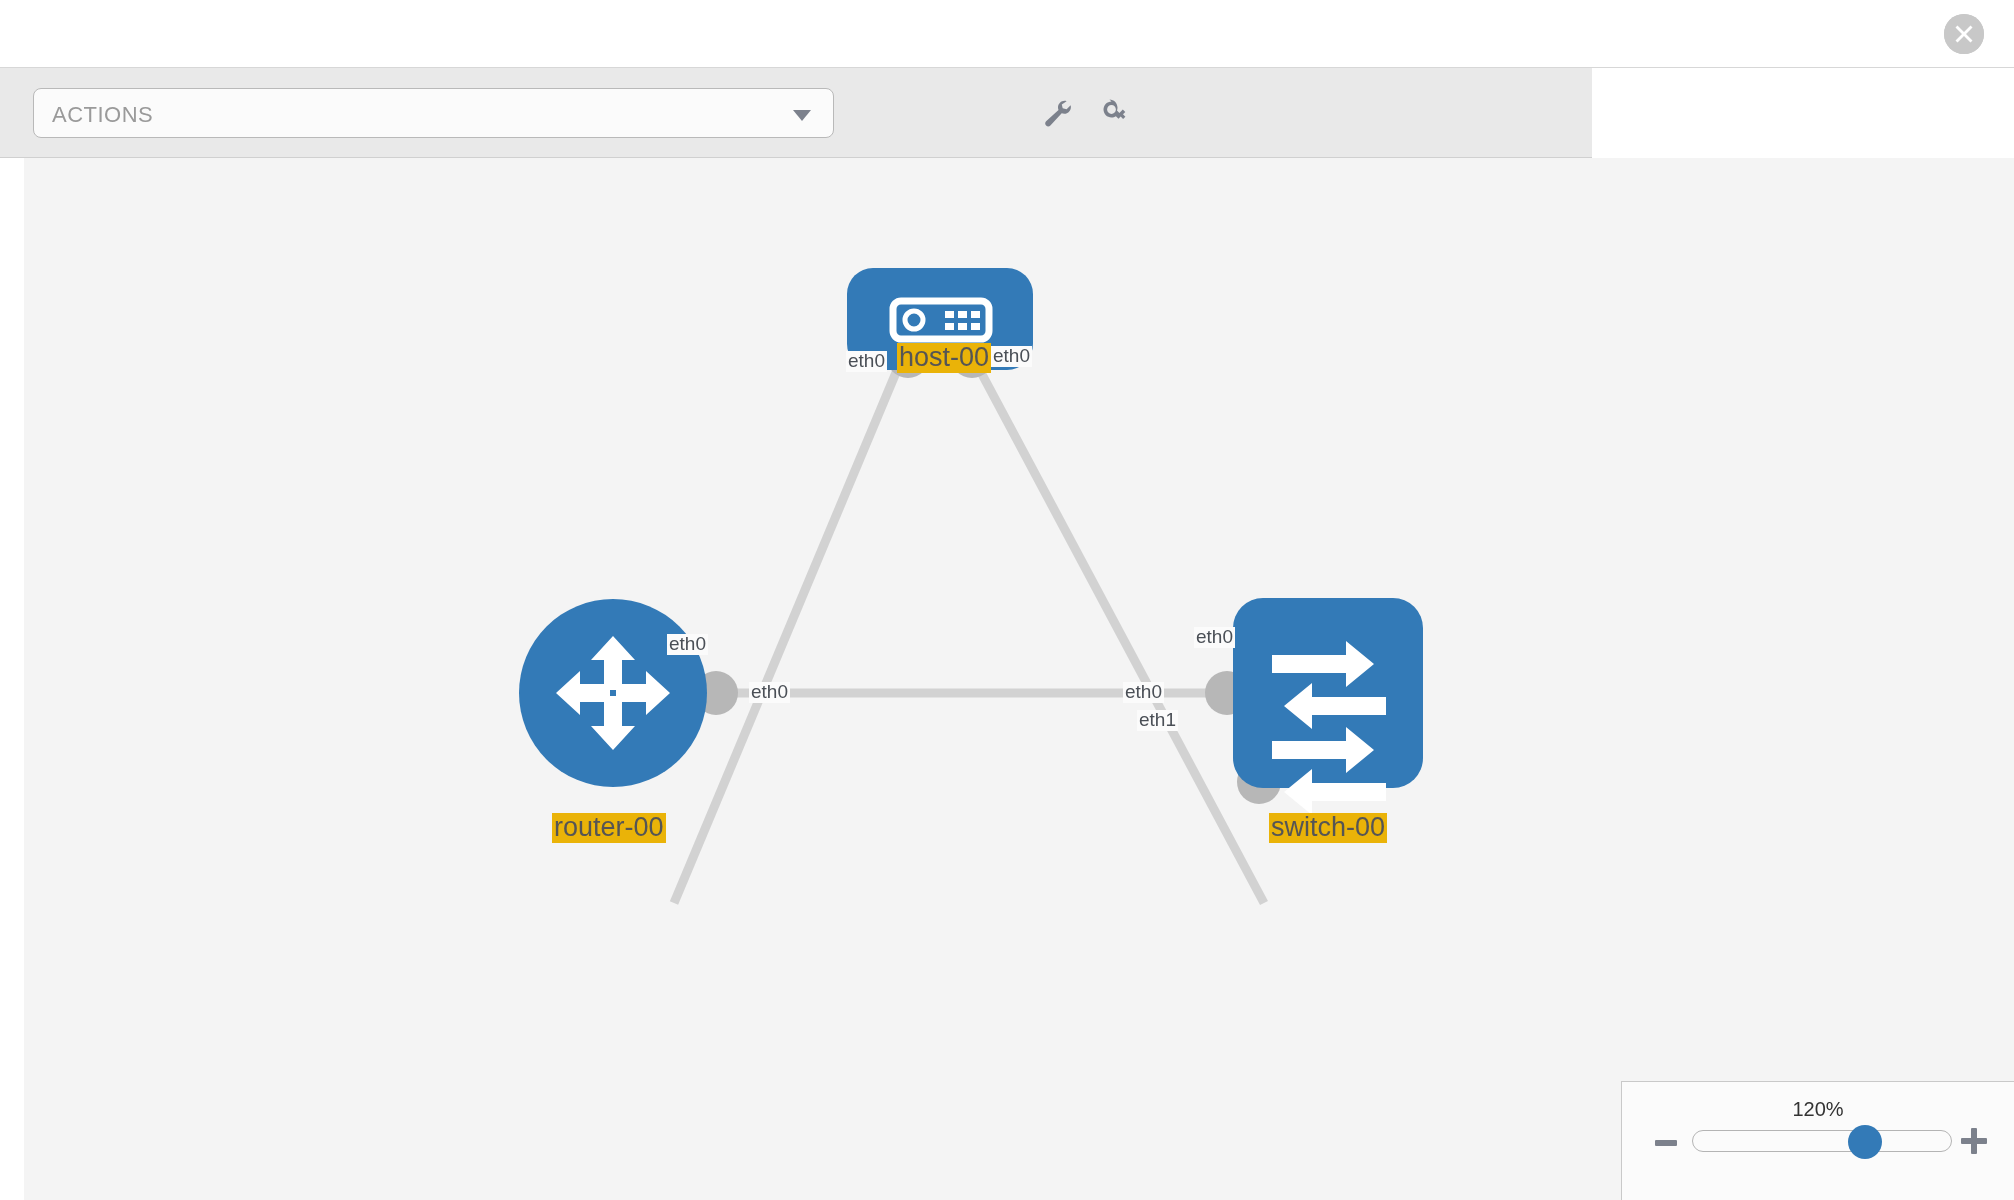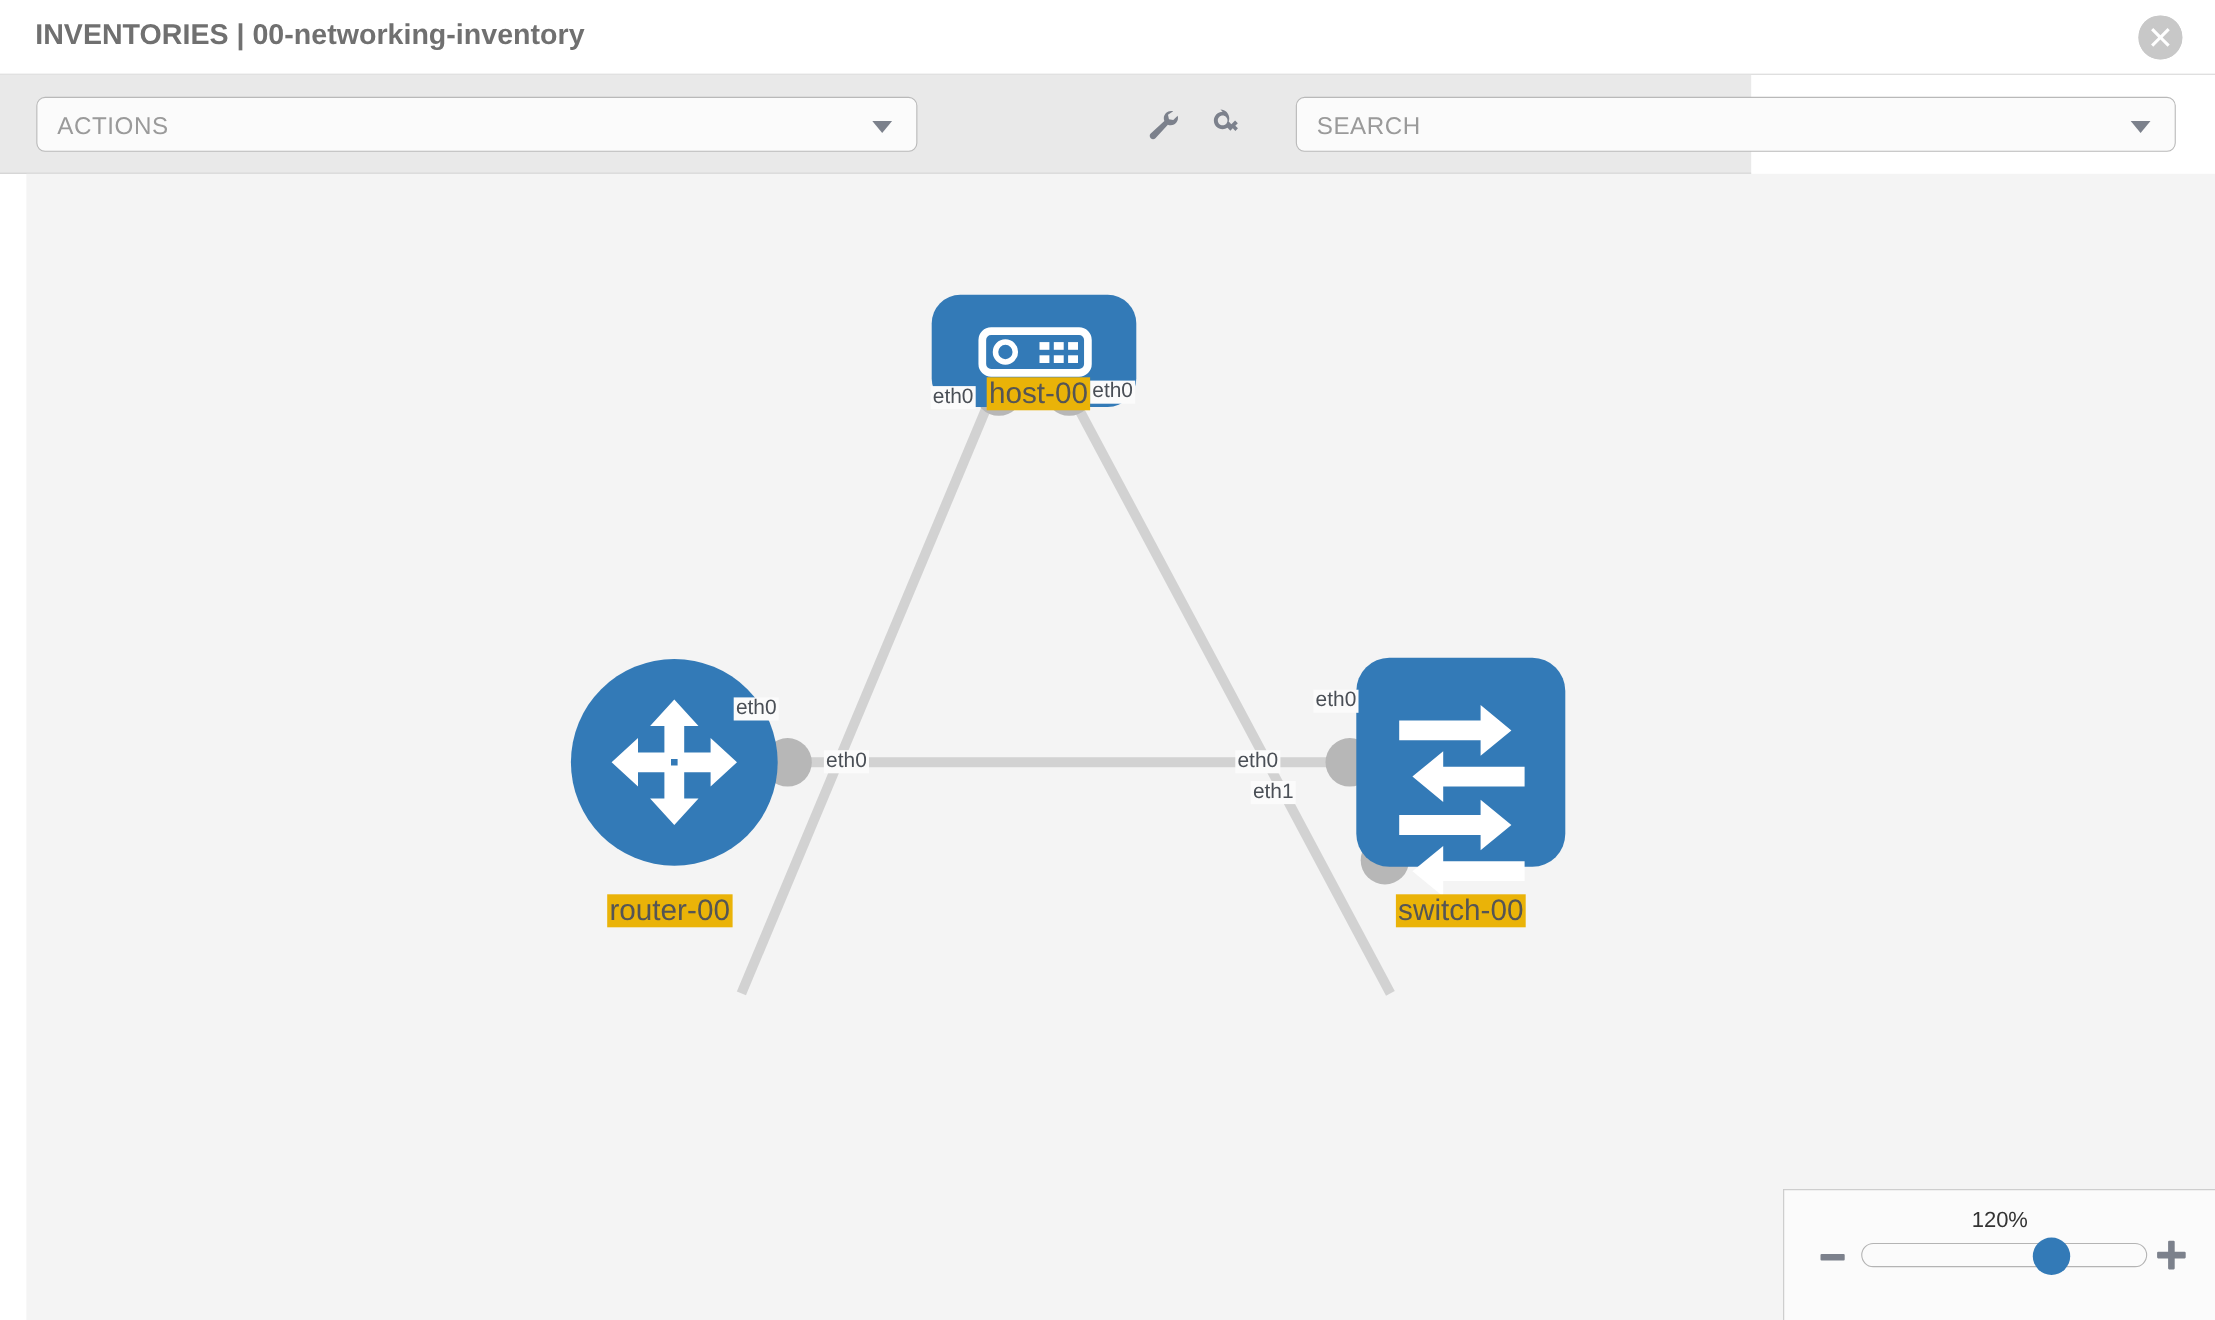--- a/index.html
+++ b/index.html
@@ -137,21 +137,20 @@
     width: 34px; height: 34px; border-radius: 50%;
     background: #337ab7; cursor: pointer;
   }
 </style>
 </head>
 <body>
 
 <div id="app">
 
   <div class="header">
-    <div class="page-title">INVENTORIES | 00-networking-inventory</div>
     <div class="close-btn">
       <svg width="40" height="40" viewBox="0 0 40 40" aria-hidden="true">
         <circle cx="20" cy="20" r="20" fill="#c8c8c8"></circle>
         <path d="M13.5 11.5 L20 18 L26.5 11.5 L28.5 13.5 L22 20 L28.5 26.5 L26.5 28.5 L20 22 L13.5 28.5 L11.5 26.5 L18 20 L11.5 13.5 Z" fill="#ffffff"></path>
       </svg>
     </div>
   </div>
 
   <div class="toolbar">
 
@@ -165,24 +164,20 @@
         <path d="M26.6 5.2c-4.2-1.4-8.6 1.9-8.6 6.3 0 .9.2 1.7.5 2.5L6.1 25.3c-1.2 1.2-1.2 3.1 0 4.3 1.2 1.2 3.1 1.2 4.3 0l11.3-12.3c.8.3 1.7.5 2.6.5 4.4 0 7.7-4.4 6.3-8.6l-4 4-3.9-.9-.9-3.9 4.8-3.2z" fill="#7c818c"></path>
       </svg>
     </div>
 
     <div class="icon-btn icon-key">
       <svg width="36" height="36" viewBox="0 0 36 36" aria-hidden="true">
         <path d="M13.5 5.5c-4.4 0-8 3.6-8 8 0 4.4 3.6 8 8 8 1.6 0 3.1-.5 4.4-1.3l2.6 2.6 2.2-2.2 2.4 2.4 2.3-2.3-2.4-2.4 2.3-2.3-2.5-2.5-3.4 3.4-2.4-2.4c.3-.9.5-1.9.5-3 0-4.4-3.6-8-8-8zm0 3.6c2.4 0 4.4 2 4.4 4.4s-2 4.4-4.4 4.4-4.4-2-4.4-4.4 2-4.4 4.4-4.4z" fill="#7c818c"></path>
       </svg>
     </div>
 
-    <div class="search-box">
-      <span class="label">SEARCH</span>
-      <span class="caret"></span>
-    </div>
   </div>
 
   <div class="canvas">
 
     <svg width="2014" height="1042">
 
       <g>
         <line x1="876" y1="205" x2="650" y2="745" stroke="#d2d2d2" stroke-width="9"></line>
         <line x1="952" y1="205" x2="1240" y2="745" stroke="#d2d2d2" stroke-width="9"></line>
         <line x1="690" y1="535" x2="1205" y2="535" stroke="#d2d2d2" stroke-width="9"></line>

